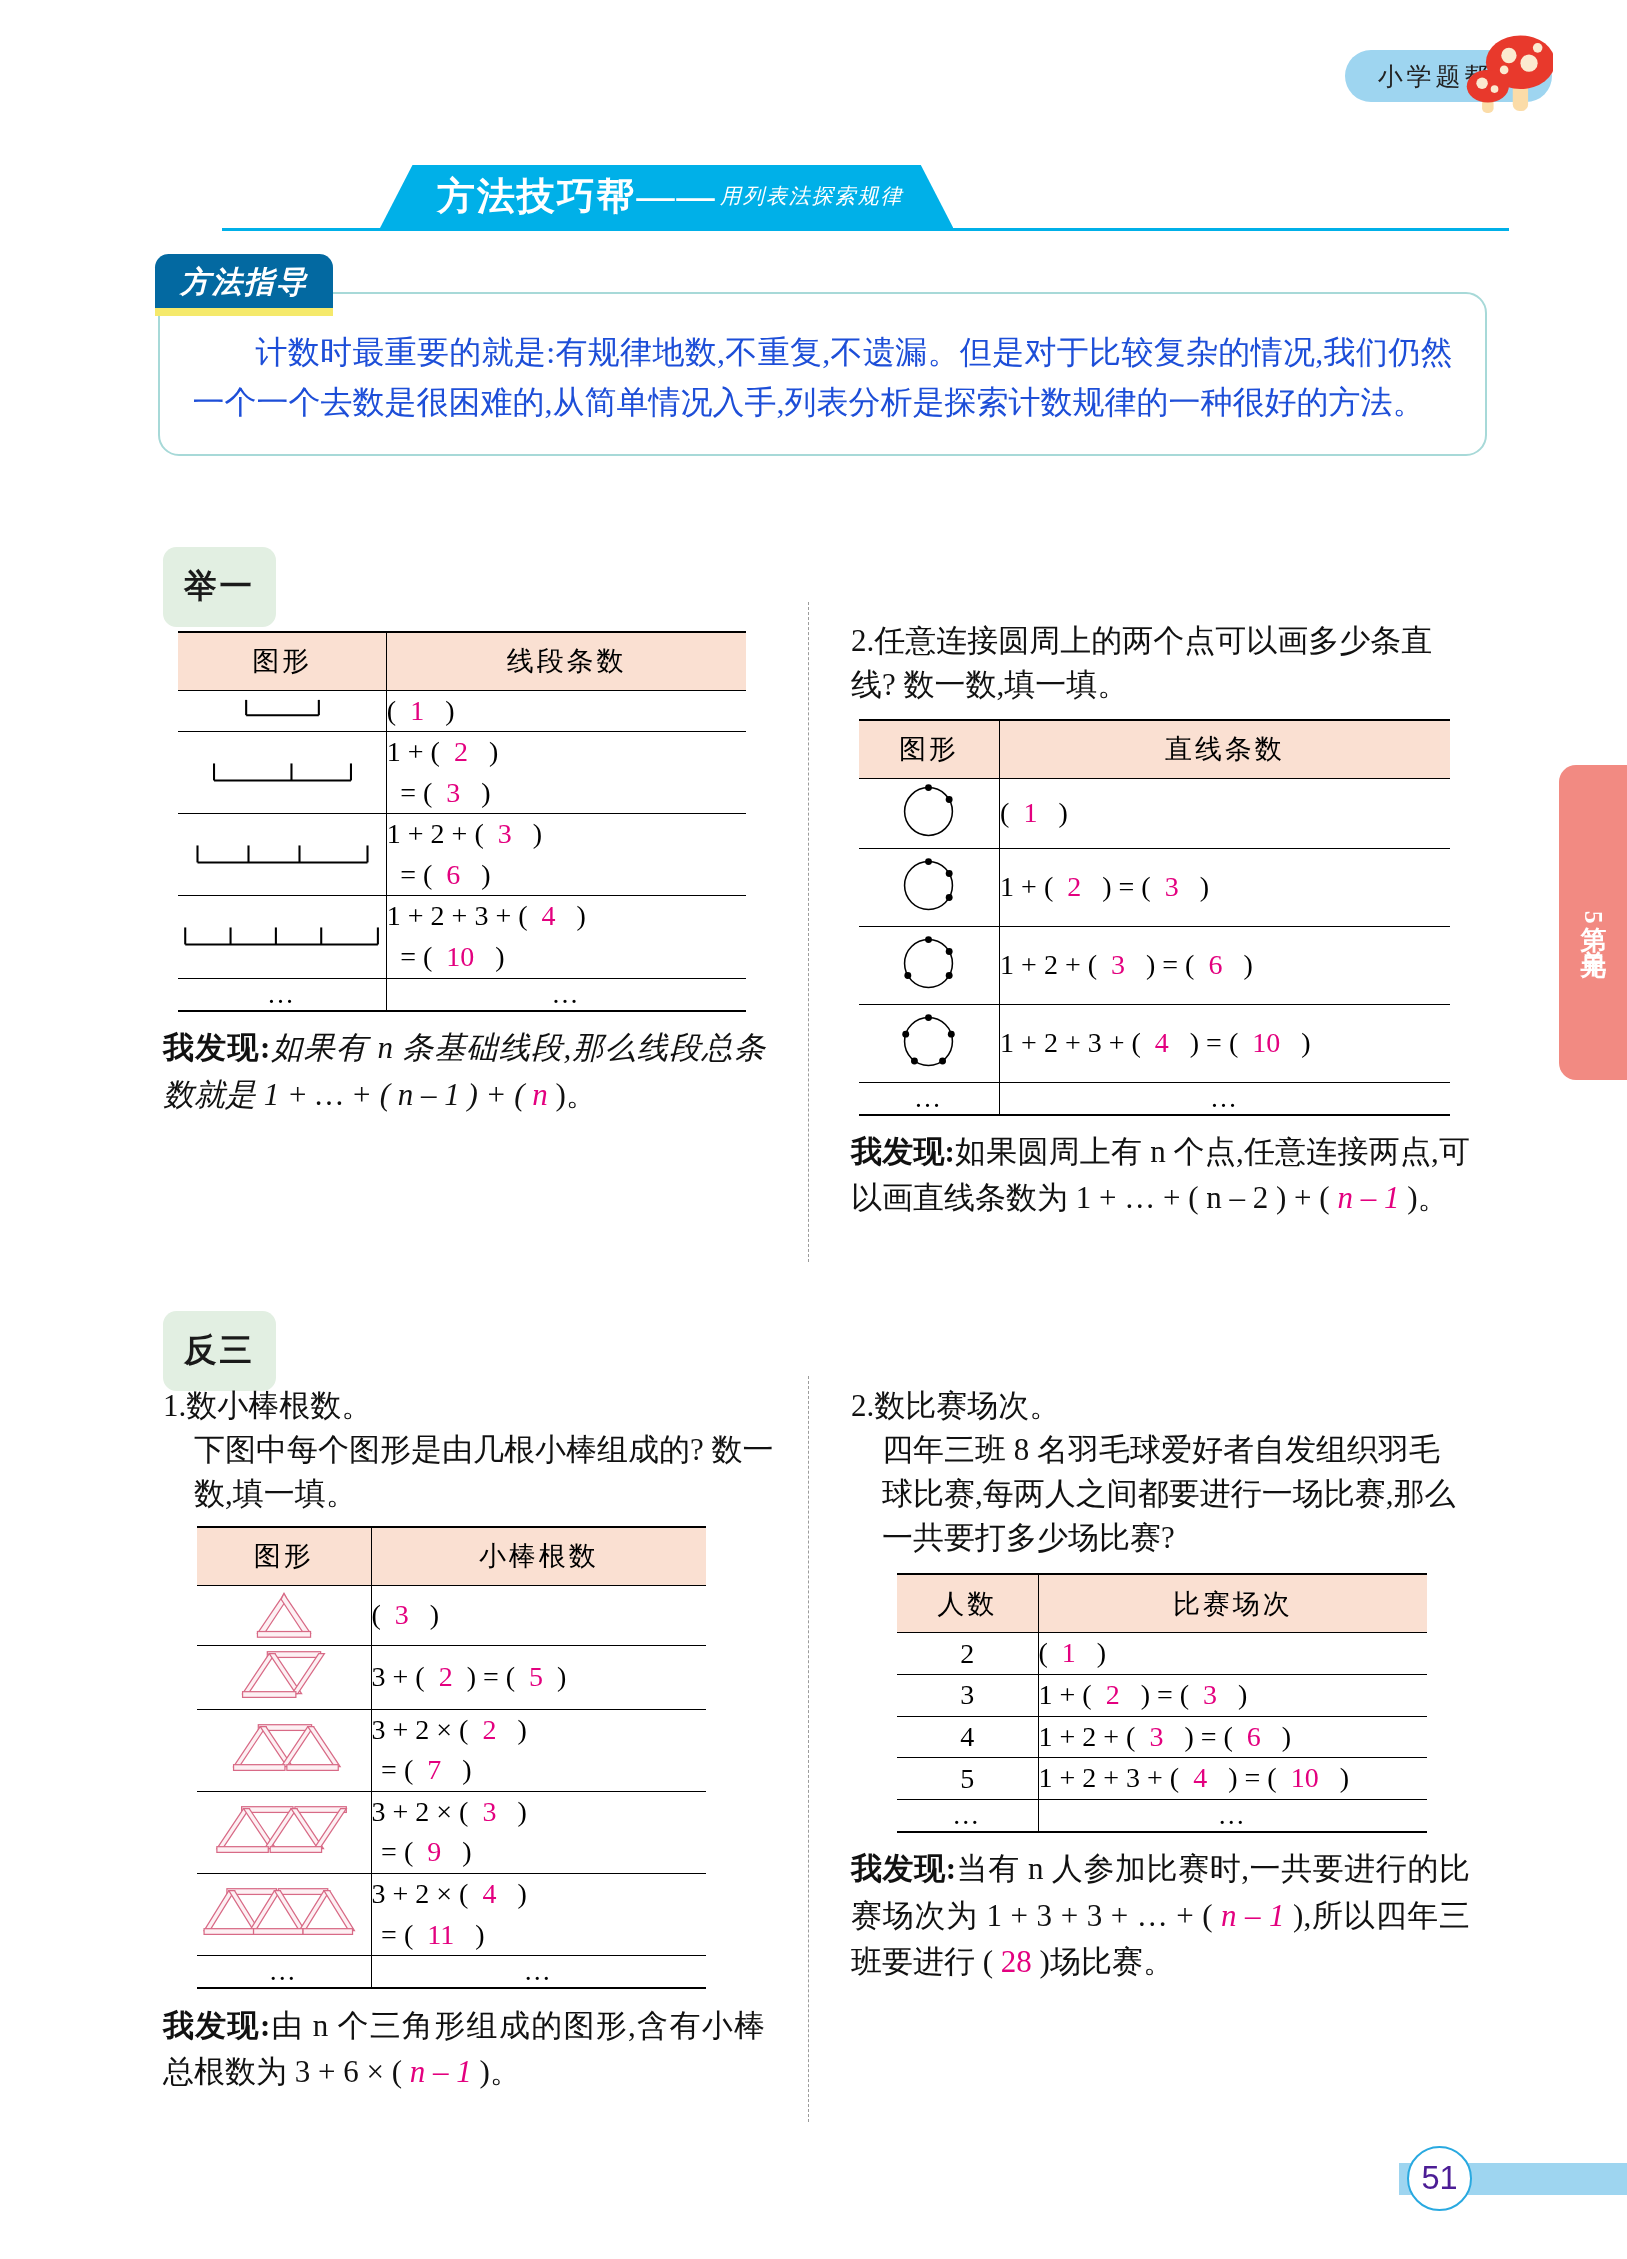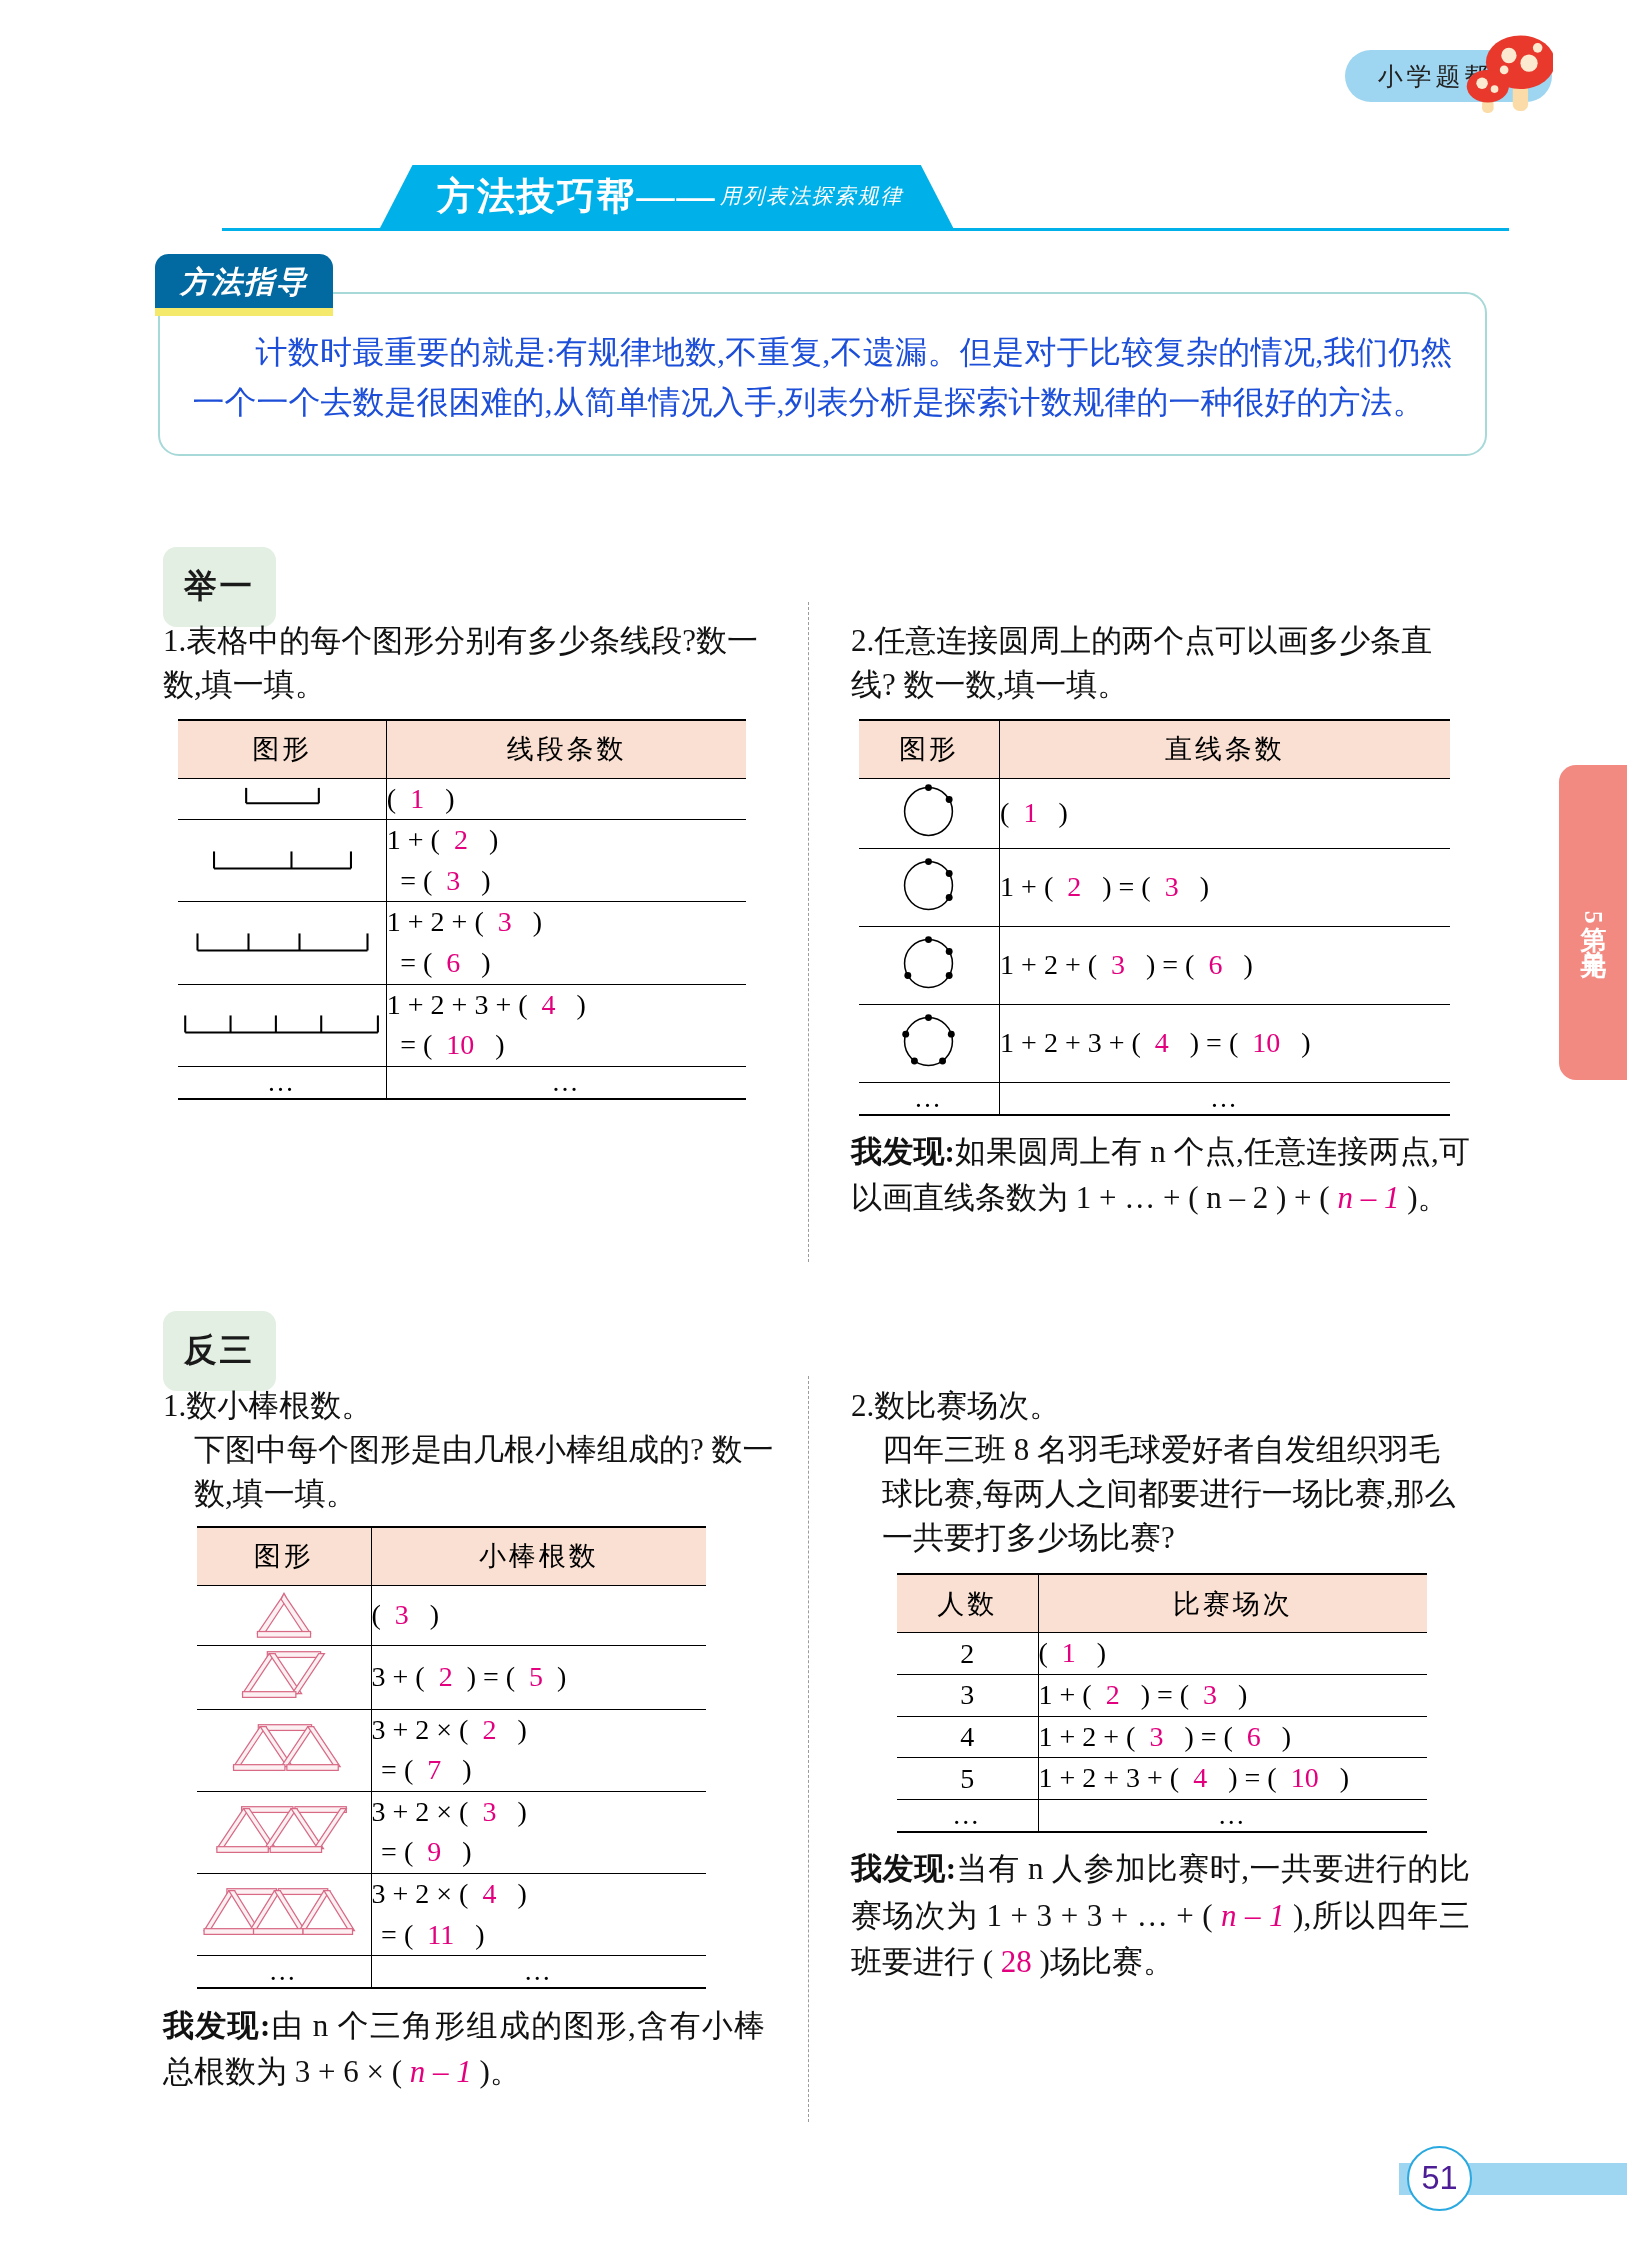--- a/index.html
+++ b/index.html
@@ -195,23 +195,20 @@
     <div class="guide-body">计数时最重要的就是:有规律地数,不重复,不遗漏。但是对于比较复杂的情况,我们仍然一个一个去数是很困难的,从简单情况入手,列表分析是探索计数规律的一种很好的方法。</div>
   </div>
 
   <div class="chip" style="left:163px; top:547px;">
     <span>举一</span>
   </div>
 
   <div class="divider" style="top:602px; height:660px;"></div>
 
   <div class="col col-left" style="top:619px;">
-    <div class="q-text">
-      <span>1.</span><span>表格中的每个图形分别有多少条线段?数一数,填一填。</span>
-    </div>
 
     <table class="tbl" style="width:568px; margin:11.5px 0 0 15.3px;">
       <thead>
         <tr>
           <th style="width:208px;">图形</th>
           <th class="vsep">线段条数</th>
         </tr>
       </thead>
       <tbody>
         <tr>
@@ -293,20 +290,25 @@
               <span>)</span></div>
           </td>
         </tr>
         <tr>
           <td class="cell-dots">…</td>
           <td class="cell-dots vsep">…</td>
         </tr>
       </tbody>
     </table>
 
+    <div class="concl" style="width:602px;">
+      <b>我发现:</b><span class="ital">如果有 n 条基础线段,那么线段总条数就是 1 + … + ( n – 1 ) + (</span>
+      <span class="ans ital">n</span>
+      <span>)。</span>
+    </div>
   </div>
 
   <div class="col col-right" style="top:619px;">
     <div class="q-text">
       <span>2.</span><span>任意连接圆周上的两个点可以画多少条直线? 数一数,填一填。</span>
     </div>
 
     <table class="tbl" style="width:591px; margin:11.5px 0 0 7.6px;">
       <thead>
         <tr>

